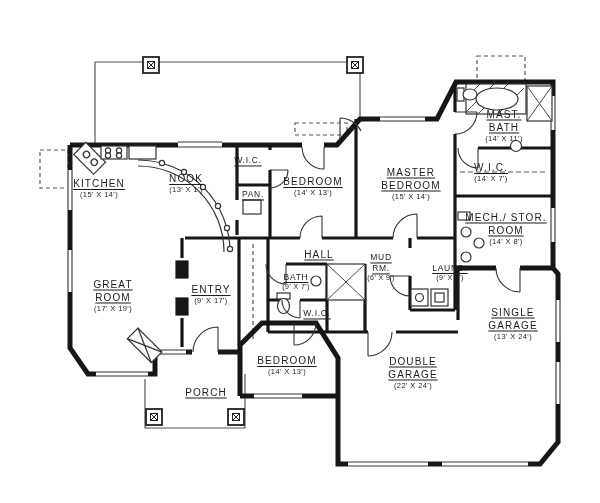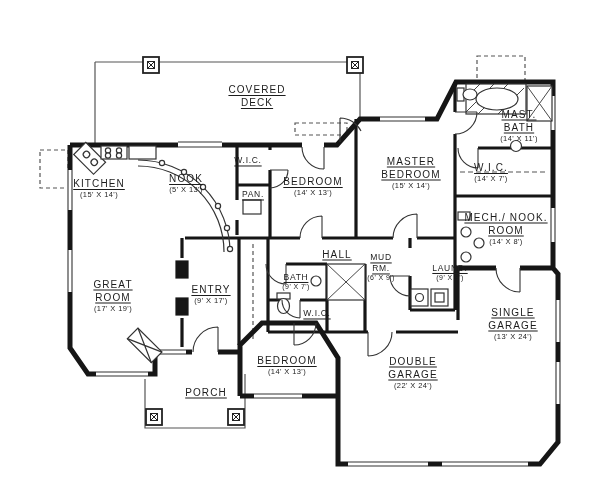--- a/index.html
+++ b/index.html
@@ -199,71 +199,67 @@
     <path d="M294,323 V345 M294,345 A22,22 0 0 0 316,323"></path>
     <path d="M368,332 V356 M368,356 A24,24 0 0 0 392,332"></path>
     <path d="M520,268 V292 M520,292 A24,24 0 0 1 496,268"></path>
     <path d="M340,142 V118 M340,118 A24,24 0 0 1 361,131"></path>
     <path d="M478,148 V168 M478,168 A20,20 0 0 1 458,148"></path>
     <path d="M455,112 H477 M477,112 A22,22 0 0 1 455,134"></path>
     <path d="M410,276 H390 M390,276 A20,20 0 0 0 410,296"></path>
   </g>
 </svg>
 
-<div class="room-label" style="left:257px;top:96px">
-  <span class="rname">COVERED
-DECK</span>
-</div>
 <div class="room-label" style="left:99px;top:188px">
   <span class="rname">KITCHEN</span>
   <span class="rdims">(15' X 14')</span>
 </div>
 <div class="room-label" style="left:186px;top:183px">
   <span class="rname">NOOK</span>
-  <span class="rdims">(5' X 13')</span>
+  <span class="rdims">(13' X 1')</span>
 </div>
 <div class="room-label sm" style="left:248px;top:161px">
   <span class="rname">W.I.C.</span>
 </div>
 <div class="room-label sm" style="left:253px;top:195px">
   <span class="rname">PAN.</span>
 </div>
 <div class="room-label" style="left:313px;top:186px">
   <span class="rname">BEDROOM</span>
   <span class="rdims">(14' X 13')</span>
 </div>
-<div class="room-label" style="left:411px;top:172px">
+<div class="room-label" style="left:411px;top:183px">
   <span class="rname">MASTER
 BEDROOM</span>
   <span class="rdims">(15' X 14')</span>
 </div>
-<div class="room-label" style="left:519px;top:125px">
+<div class="room-label" style="left:504px;top:125px">
   <span class="rname">MAST.
 BATH</span>
   <span class="rdims">(14' X 11')</span>
 </div>
 <div class="room-label" style="left:491px;top:172px">
   <span class="rname">W.I.C.</span>
   <span class="rdims">(14' X 7')</span>
 </div>
 <div class="room-label" style="left:506px;top:228px">
-  <span class="rname">MECH./ NOOK.
+  <span class="rname">MECH./ STOR.
 ROOM</span>
   <span class="rdims">(14' X 8')</span>
 </div>
 <div class="room-label" style="left:113px;top:295px">
   <span class="rname">GREAT
 ROOM</span>
   <span class="rdims">(17' X 19')</span>
 </div>
 <div class="room-label" style="left:211px;top:294px">
   <span class="rname">ENTRY</span>
   <span class="rdims">(9' X 17')</span>
 </div>
-<div class="room-label" style="left:337px;top:254px">
+<div class="room-label" style="left:319px;top:254px">
   <span class="rname">HALL</span>
 </div>
 <div class="room-label sm" style="left:296px;top:281px">
   <span class="rname">BATH</span>
   <span class="rdims">(9' X 7')</span>
 </div>
 <div class="room-label sm" style="left:317px;top:314px">
   <span class="rname">W.I.C.</span>
 </div>
 <div class="room-label sm" style="left:381px;top:267px">

